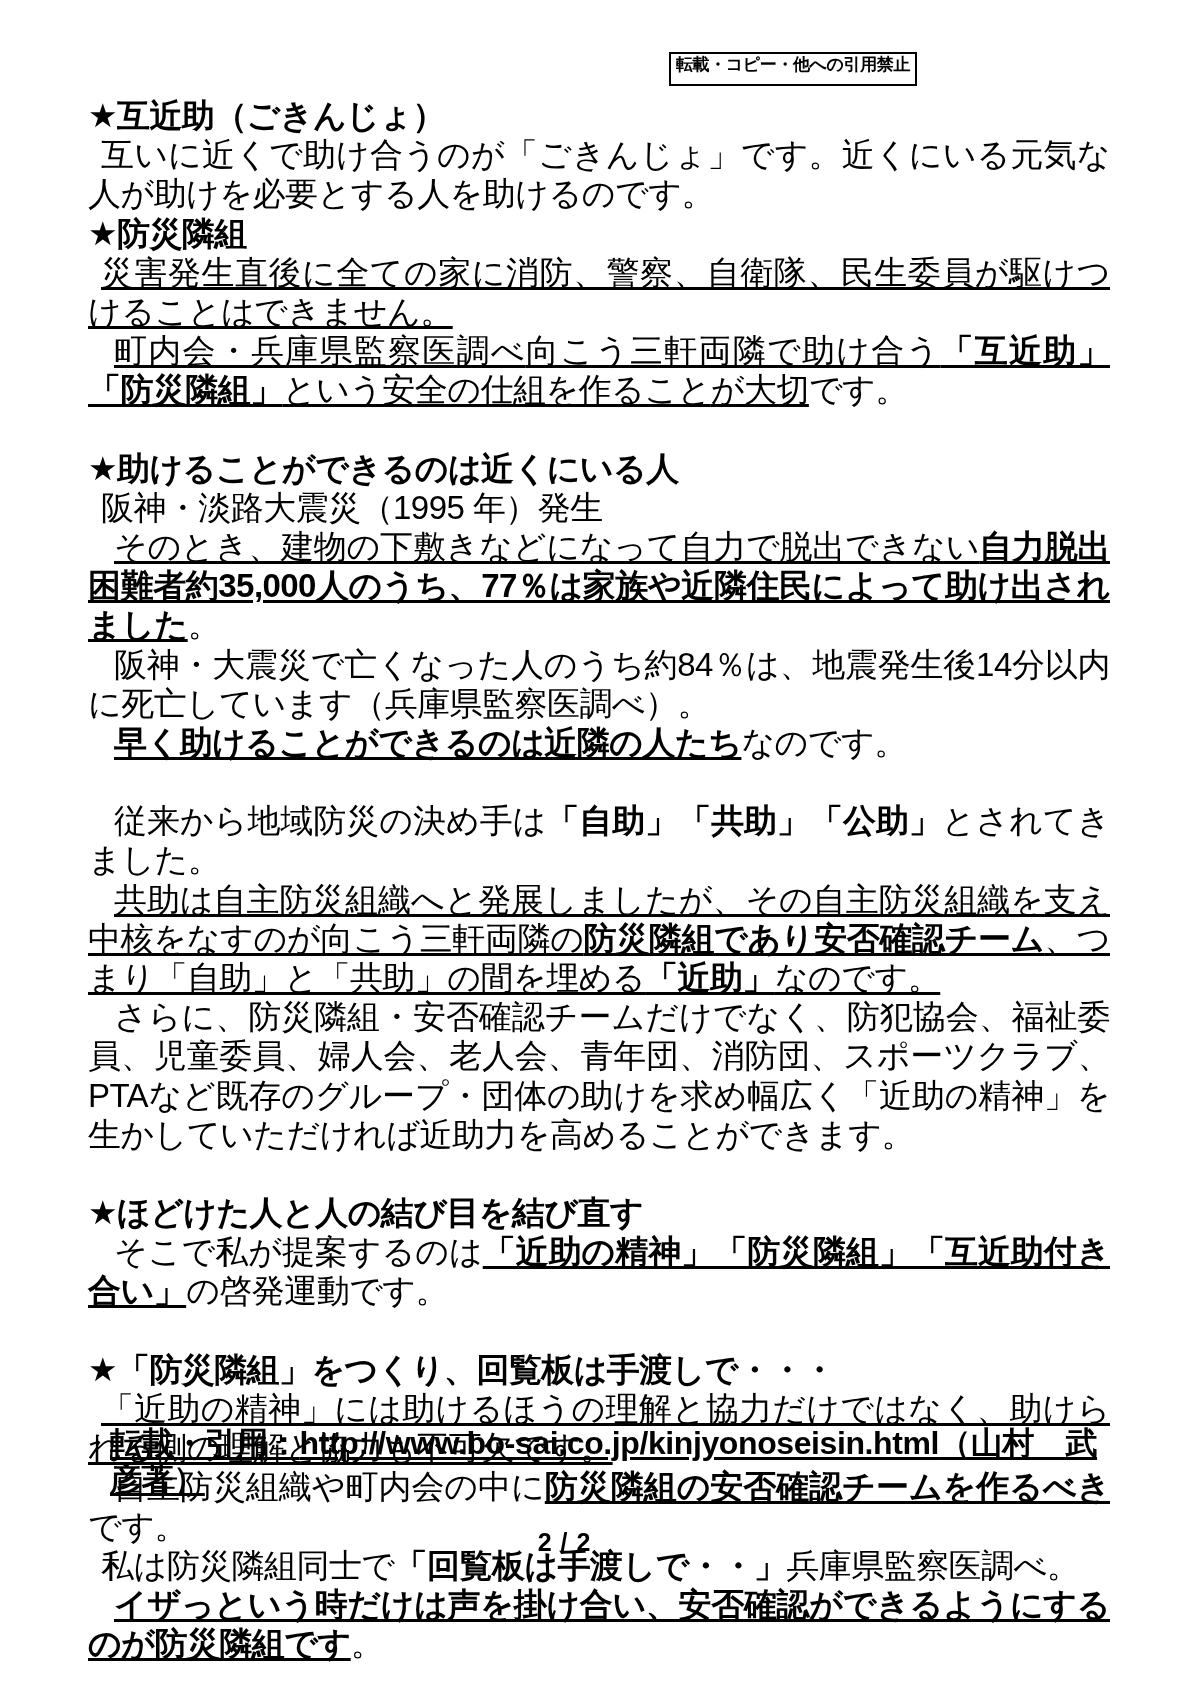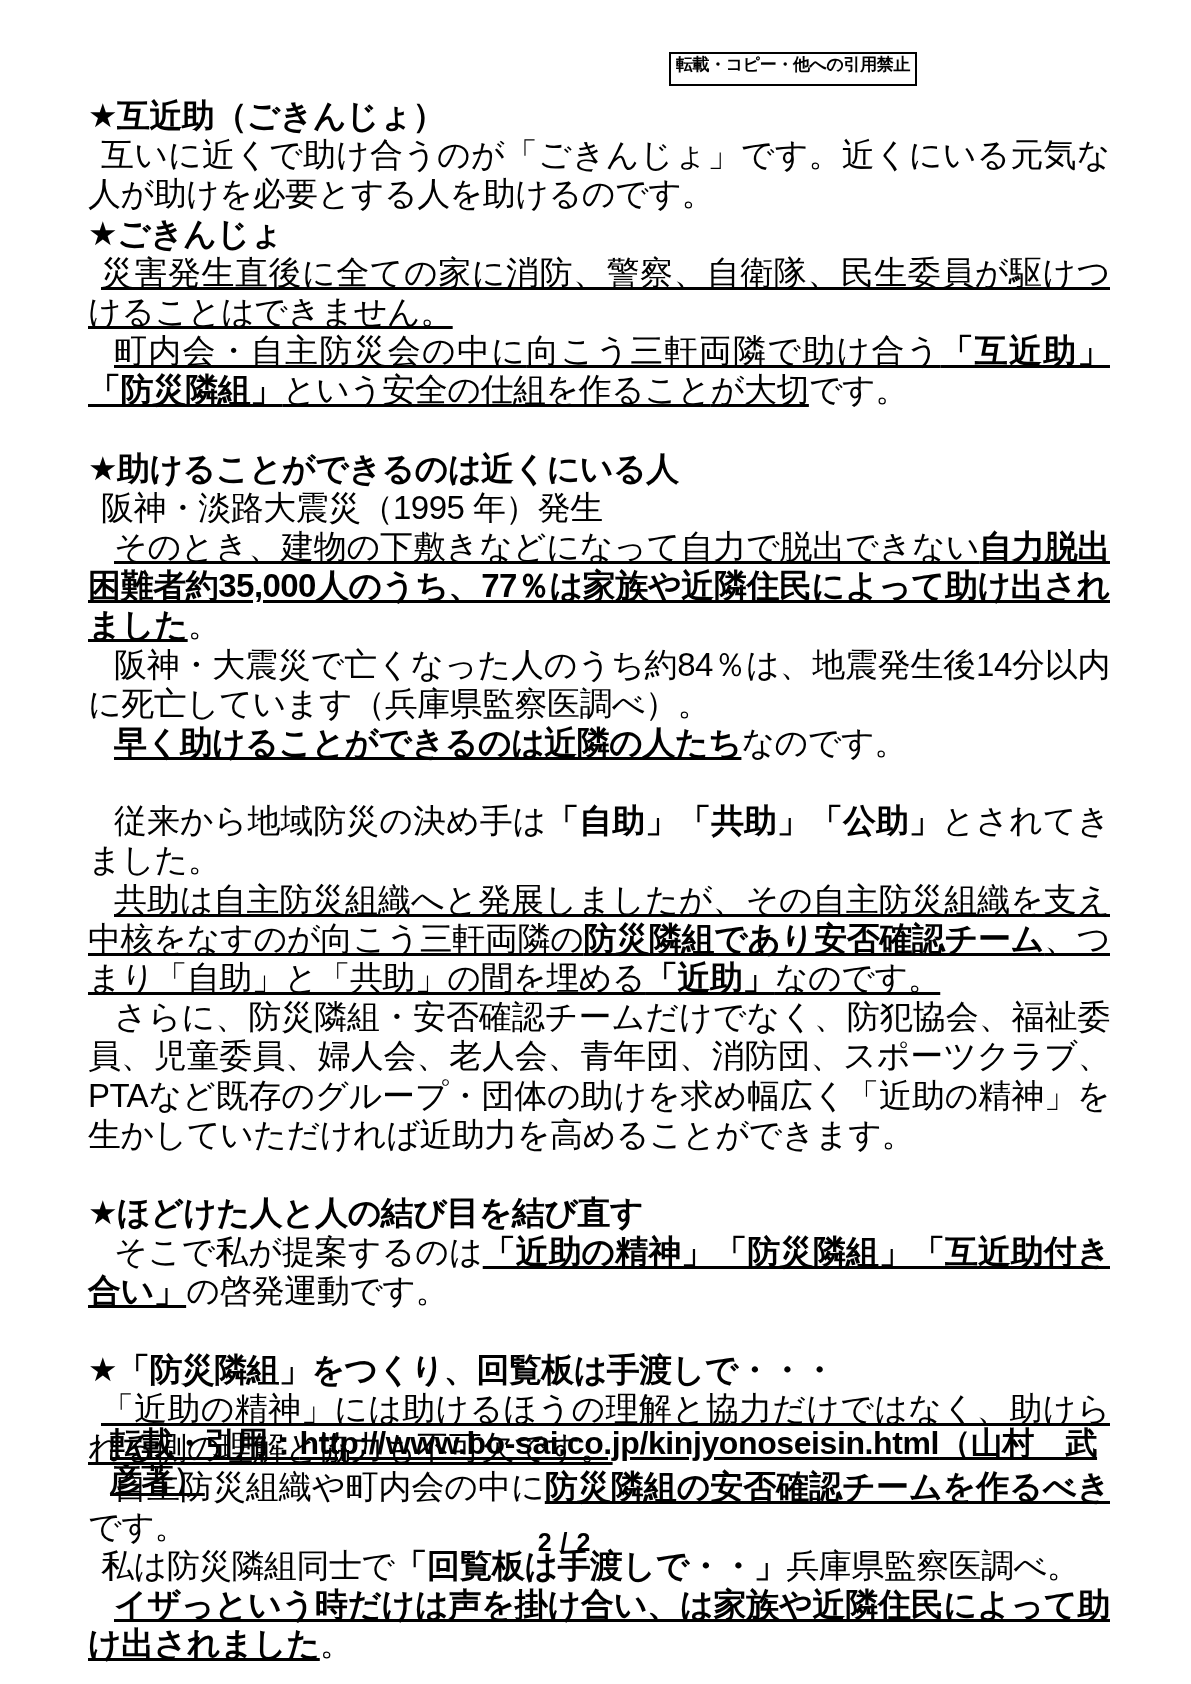--- a/index.html
+++ b/index.html
@@ -103,23 +103,23 @@
 
   <div class="header-row">
     <div class="stamp">転載・コピー・他への引用禁止</div>
   </div>
 
   <div class="doc">
 
     <p class="heading">★互近助（ごきんじょ）</p>
     <p class="indent1"><span>互いに近くで助け合うのが「ごきんじょ」です。近くにいる元気な人が助けを必要とする人を助けるのです。</span></p>
 
-    <p class="heading">★ごきんじょ</p>
+    <p class="heading">★防災隣組</p>
     <p class="indent1"><span class="u">災害発生直後に全ての家に消防、警察、自衛隊、民生委員が駆けつけることはできません。</span></p>
-    <p class="indent2"><span class="u">町内会・自主防災会の中に</span><span class="u">向こう三軒両隣で助け合う</span><span class="bu">「互近助」</span><span class="bu">「防災隣組」</span><span class="u">という安全の仕組を作ること</span><span class="u">が大切</span><span>です。</span></p>
+    <p class="indent2"><span class="u">町内会・兵庫県監察医調べ</span><span class="u">向こう三軒両隣で助け合う</span><span class="bu">「互近助」</span><span class="bu">「防災隣組」</span><span class="u">という安全の仕組を作ること</span><span class="u">が大切</span><span>です。</span></p>
 
     <div class="gap"></div>
 
     <p class="heading">★助けることができるのは近くにいる人</p>
     <p class="indent1"><span>阪神・淡路大震災（1995 年）発生</span></p>
     <p class="indent2"><span class="u">そのとき、建物の下敷きなどになって自力で脱出できない</span><span class="bu">自力脱出困難者約35,000人のうち、77％は家族や近隣住民によって助け出されました</span><span>。</span></p>
     <p class="indent2"><span>阪神・大震災で亡くなった人のうち約84％は、地震発生後14分以内に死亡しています（兵庫県監察医調べ）。</span></p>
     <p class="indent2"><span class="bu">早く助けることができるのは近隣の人たち</span><span>なのです。</span></p>
 
     <div class="gap"></div>
@@ -132,21 +132,21 @@
 
     <p class="heading">★ほどけた人と人の結び目を結び直す</p>
     <p class="indent2"><span>そこで私が提案するのは</span><span class="bu">「近助の精神」「防災隣組」「互近助付き合い」</span><span>の啓発運動です。</span></p>
 
     <div class="gap"></div>
 
     <p class="heading">★「防災隣組」をつくり、回覧板は手渡しで・・・</p>
     <p class="indent1"><span class="u">「近助の精神」には助けるほうの理解と協力だけではなく、助けられる側の理解と協力も不可欠です。</span></p>
     <p class="indent2"><span>自主防災組織や町内会の中に</span><span class="bu">防災隣組の安否確認チームを作るべき</span><span>です。</span></p>
     <p class="indent1"><span>私は防災隣組同士で</span><span class="b">「回覧板は手渡しで・・」</span><span>兵庫県監察医調べ。</span></p>
-    <p class="indent2"><span class="bu">イザっという時だけは声を掛け合い、は家族や近隣住民によって助け出されました</span><span>。</span></p>
+    <p class="indent2"><span class="bu">イザっという時だけは声を掛け合い、安否確認ができるようにするのが防災隣組です</span><span>。</span></p>
 
   </div>
 
   <div class="credit"><span class="u">転載・引用：</span><span class="u">http://www.bo-sai.co.jp/kinjyonoseisin.html</span><span class="u">（山村　武彦著）</span></div>
 
   <div class="pagenum">2 / 2</div>
 
 </div>
 
 </body></html>

